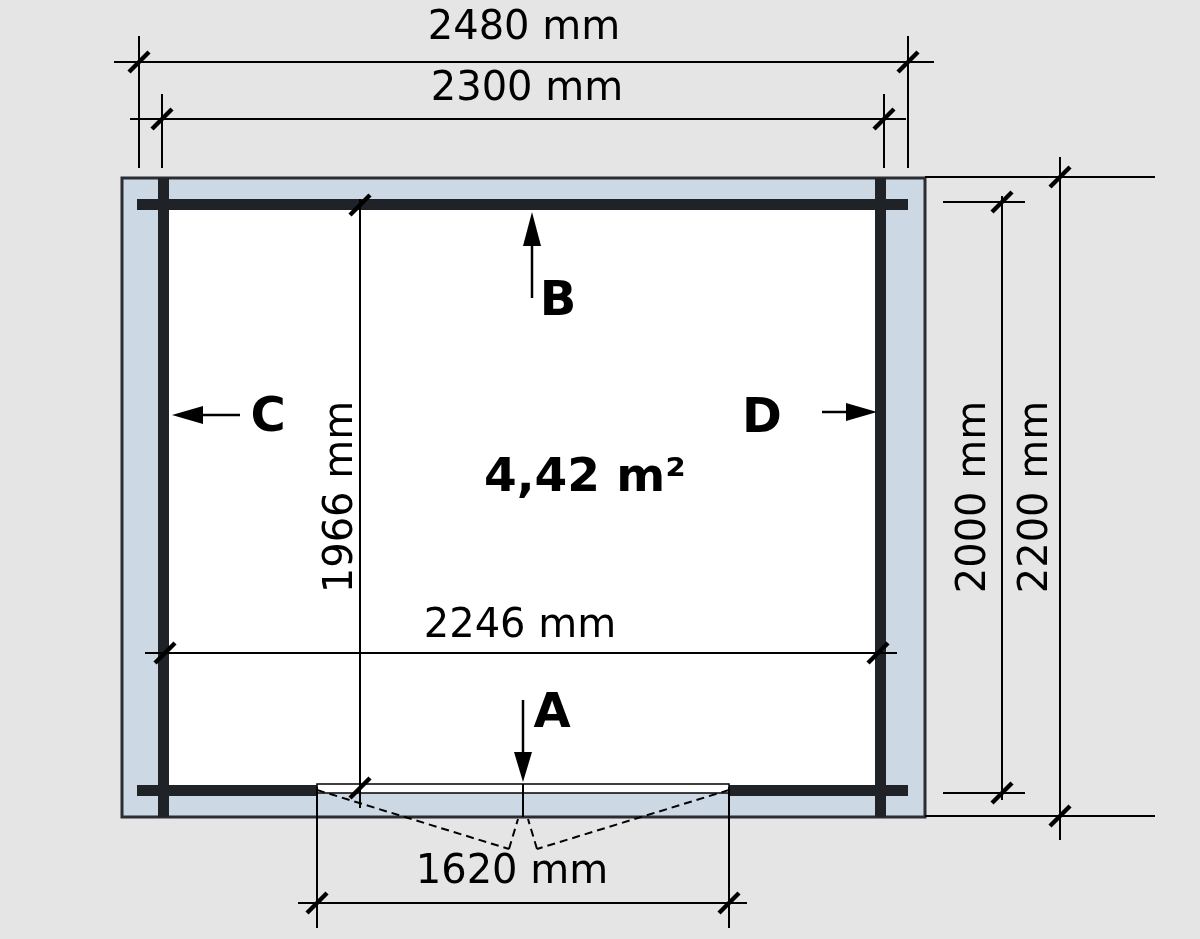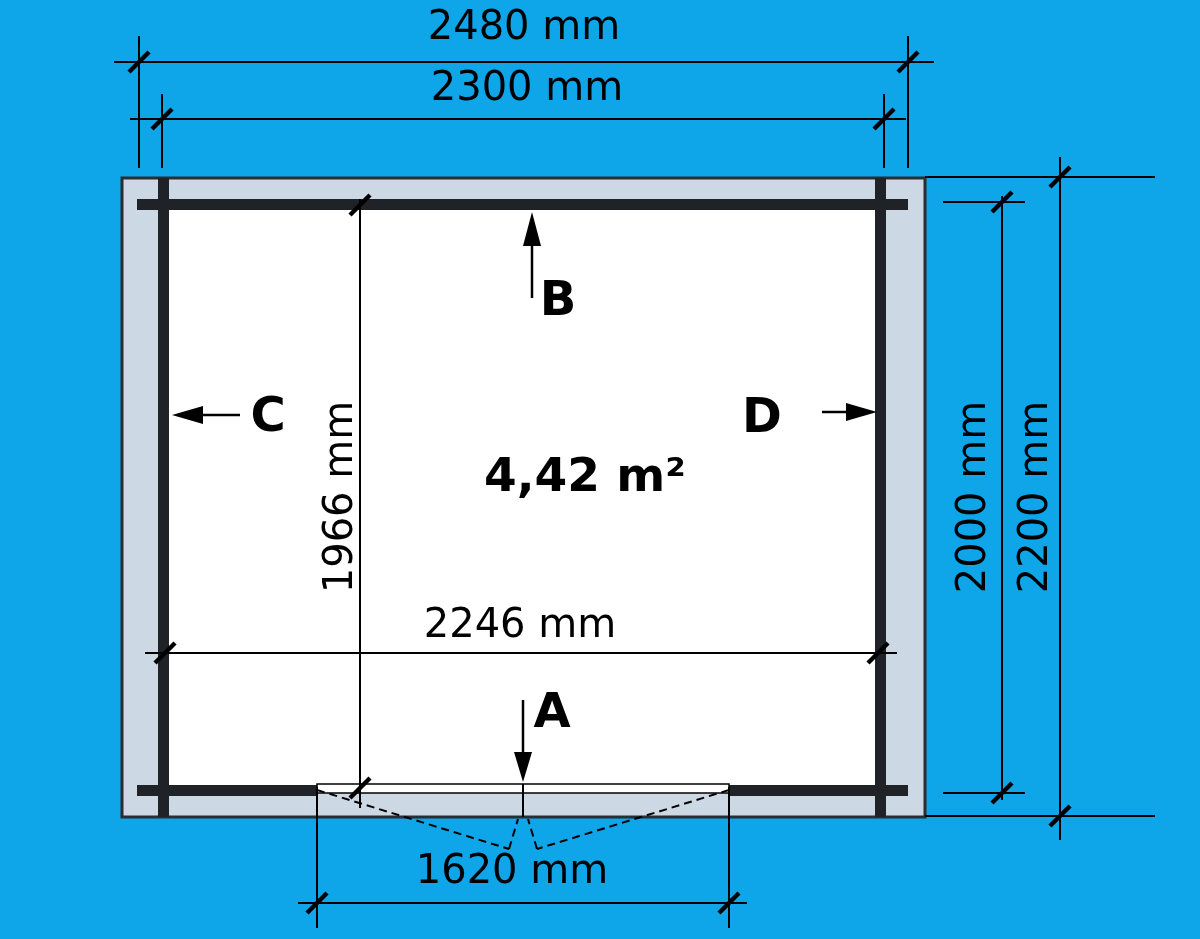--- a/index.html
+++ b/index.html
@@ -3,21 +3,21 @@
 <meta charset="utf-8">
 <style>
   html, body {
     margin: 0;
     padding: 0;
     background: #ffffff;
   }
   .page {
     width: 1200px;
     height: 939px;
-    background: #0ea5e9;
+    background: #e5e5e5;
     position: relative;
     overflow: hidden;
   }
   svg {
     display: block;
   }
   .dim-text {
     font-family: "DejaVu Sans", "Liberation Sans", sans-serif;
     font-size: 40px;
     font-weight: 400;

